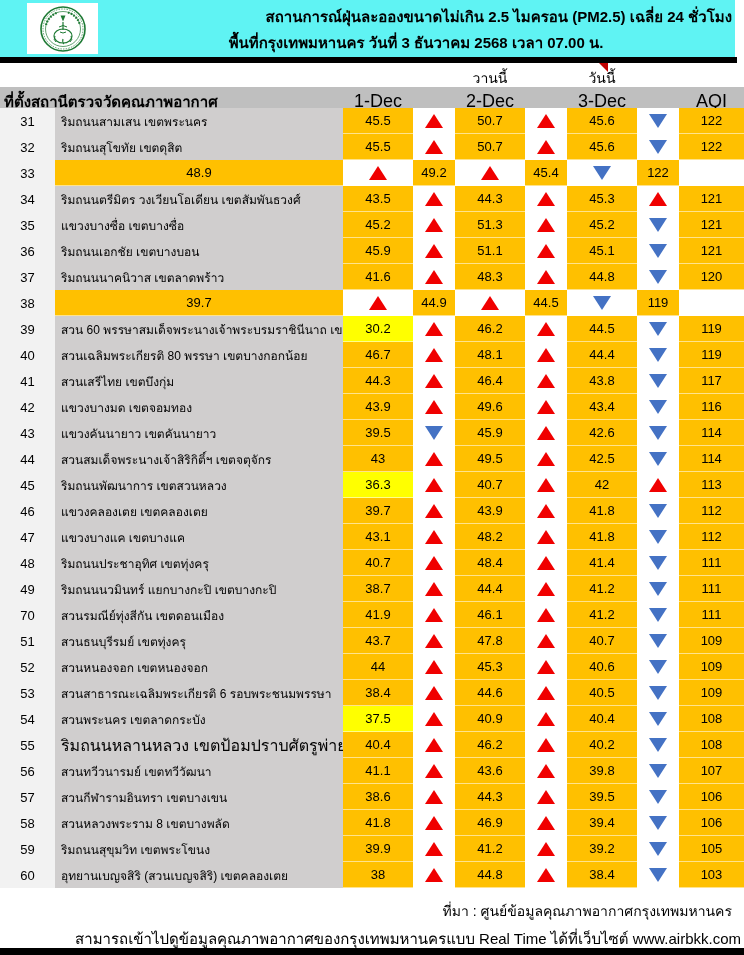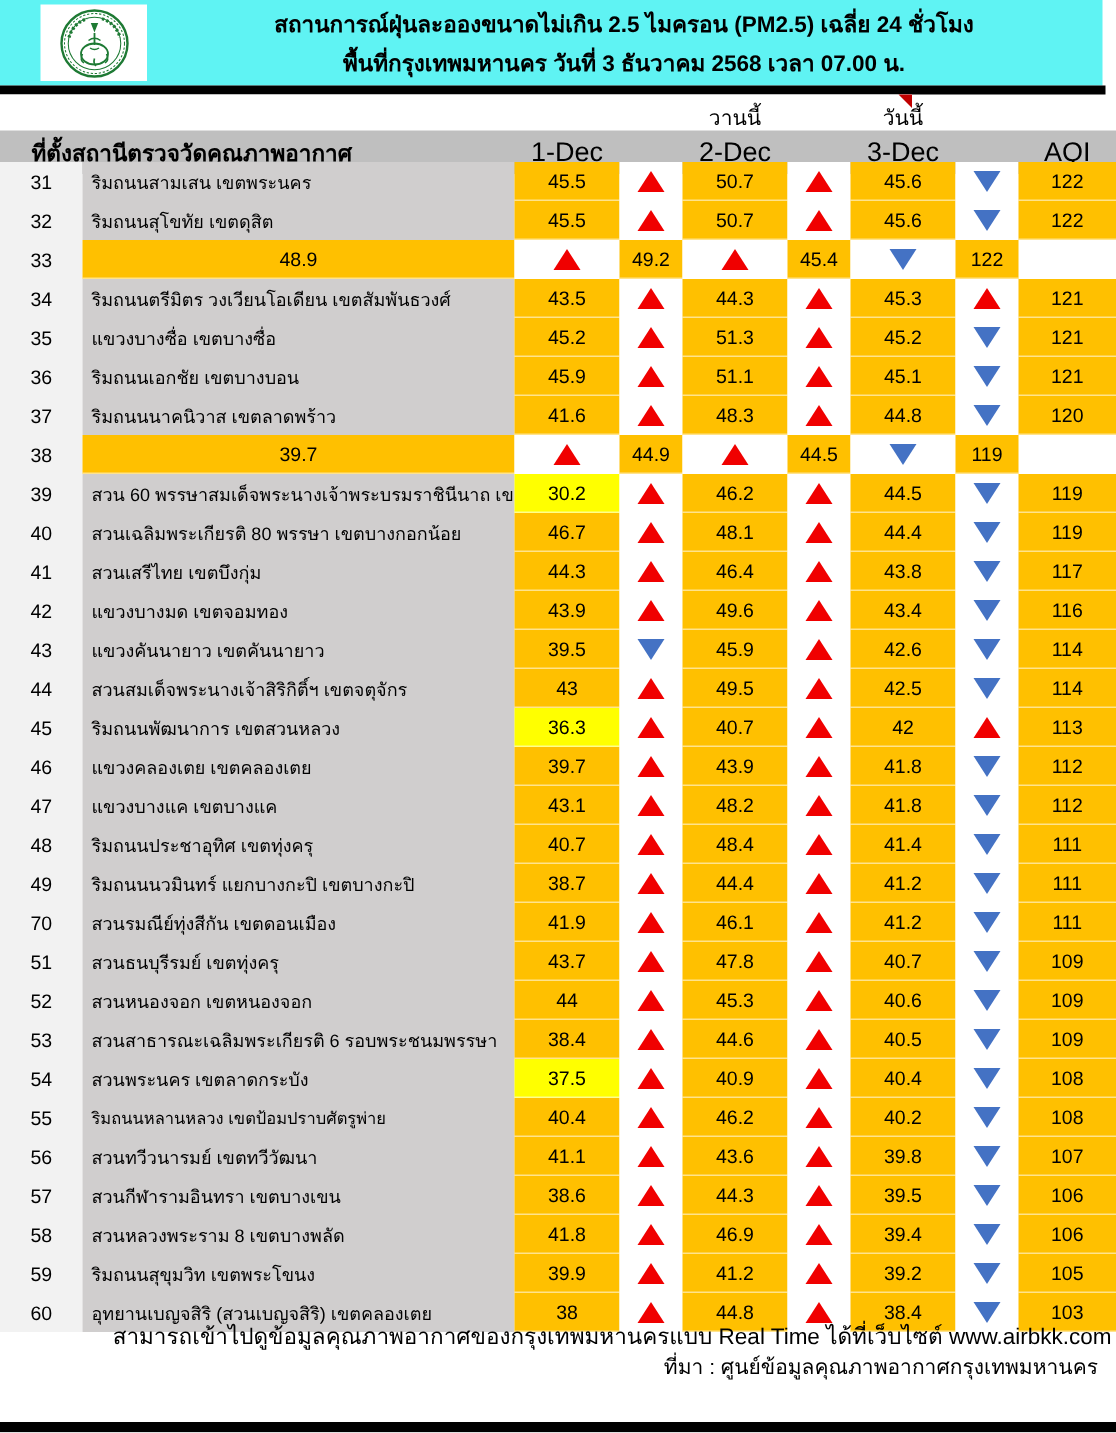--- a/index.html
+++ b/index.html
@@ -4,54 +4,54 @@
 <style>
   * { margin:0; padding:0; box-sizing:border-box; }
   html,body { background:#fff; }
   body { font-family:"Liberation Sans","DejaVu Sans",sans-serif; }
   .page { position:relative; width:744px; height:955px; background:#fff; overflow:hidden; }
 
   
   .top-header { position:absolute; left:0; top:0; width:735px; height:57px; background:var(--cyan,#5FF3F3); }
   .logo-box { position:absolute; left:27px; top:3px; width:71px; height:51px; background:#fff; display:flex; align-items:center; justify-content:center; }
   .title-line { position:absolute; left:100px; width:632px; text-align:center; font-weight:bold; color:#000; font-size:15px; line-height:1; }
-  .title-1 { top:9px; }
+  .title-1 { top:9px;text-align:right; }
   .title-2 { top:35px; }
 
   .black-strip { position:absolute; left:0; top:57px; width:737px; height:6px; background:#000; }
 
   
   .subheader-row { position:absolute; left:0; top:63px; width:608px; height:24px; background:#fff; }
   .period-label { position:absolute; top:4px; width:70px; text-align:center; font-size:14px; color:#000; }
   .yesterday { left:455px; }
   .today { left:567px; }
   .corner-marker { position:absolute; right:0; top:0; width:0; height:0; border-top:9px solid var(--darkred,#C00000); border-left:9px solid transparent; }
 
   
   .colheader-row { position:absolute; left:0; top:87px; width:744px; height:29px; background:var(--hdrgray,#BFBFBF); display:grid; grid-template-columns:55px 288px 70px 42px 70px 42px 70px 42px 65px; align-items:center; }
   .ch { font-size:18px; color:#000; text-align:center; }
-  .ch-station { grid-column:1 / span 2; text-align:left; padding-left:21px; font-weight:bold; font-size:15px; }
+  .ch-station { grid-column:1 / span 2; text-align:left; padding-left:4px; font-weight:bold; font-size:15px; }
 
   
   .rows { position:absolute; left:0; top:108px; width:744px; }
   .row { display:grid; grid-template-columns:55px 288px 70px 42px 70px 42px 70px 42px 65px; height:26px; }
   .c { display:flex; align-items:center; justify-content:center; font-size:13px; color:#000; }
   .c.num { background:var(--numbg,#F2F2F2); }
   .c.name { background:var(--namebg,#D0CECE); justify-content:flex-start; padding-left:6px; font-size:12px; white-space:nowrap; overflow:hidden; }
-  .c.name.small { font-size:11px; }
+  .c.name.small { font-size:16px; }
   .c.val, .c.aqi { background:var(--orange,#FFC000); border-bottom:1px solid rgba(255,255,255,.55); }
   .c.val.hl { background:var(--yellow,#FFFF00); }
   .c.arr { background:#fff; }
   .tri { display:block; width:0; height:0; }
   .tri.up { border-left:9px solid transparent; border-right:9px solid transparent; border-bottom:14px solid var(--red,#F00000); }
   .tri.down { border-left:9px solid transparent; border-right:9px solid transparent; border-top:14px solid var(--blue,#4472C4); }
 
   
   .footer-source { position:absolute; top:900px; right:12px; width:738px; text-align:right; font-size:14px; color:#000; }
-  .footer-note { position:absolute; top:879px; right:3px; width:741px; text-align:right; font-size:15px; color:#000; }
+  .footer-note { position:absolute; top:927px; right:3px; width:741px; text-align:right; font-size:15px; color:#000; }
   .bottom-bar { position:absolute; left:0; top:948px; width:744px; height:7px; background:#000; }
 </style>
 </head>
 <body>
 
 <div class="page">
 
   <div class="top-header">
     <div class="logo-box">
       <svg width="50" height="48" viewBox="0 0 50 48">

